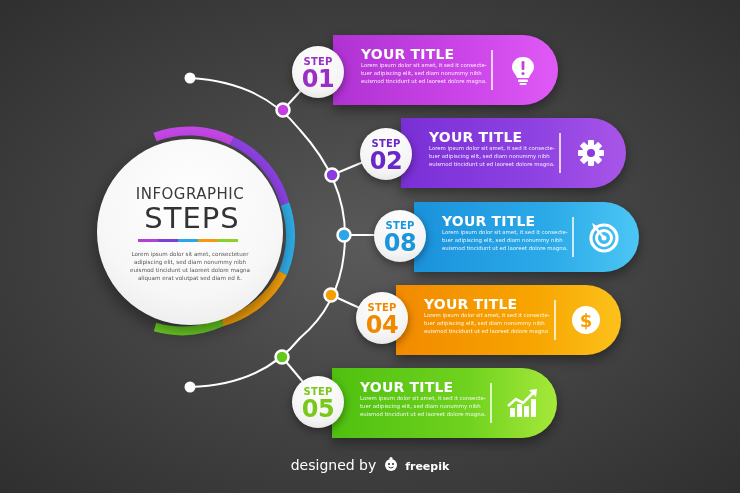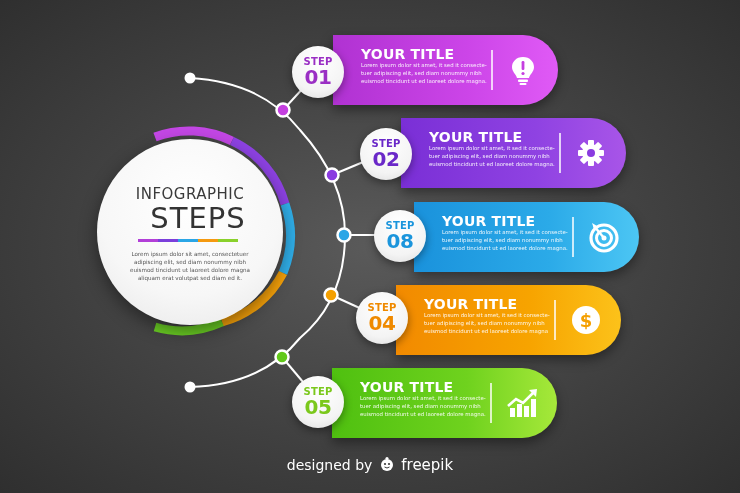--- a/index.html
+++ b/index.html
@@ -18,21 +18,21 @@
     border-radius: 50%;
     background: radial-gradient(circle at 50% 35%, #ffffff 0%, #f7f7f7 60%, #e6e6e6 100%);
     box-shadow: 0 6px 18px rgba(0,0,0,0.45);
     text-align: center;
   }
   .hub-kicker {
     position: absolute; top: 46px; left: 0; width: 100%;
     font-size: 15px; letter-spacing: 0.5px; color: #3a3a3a;
   }
   .hub-title {
-    position: absolute; top: 62px; left: 8px; width: 100%;
+    position: absolute; top: 62px; left: 2px; width: 100%;
     font-size: 29px; letter-spacing: 1px; color: #333; font-weight: normal;
   }
   .hub-bar {
     position: absolute; top: 100px; left: 41px; width: 100px; height: 3px;
     display: flex;
   }
   .hub-bar span { flex: 1; height: 3px; }
   .hub-text {
     position: absolute; top: 111px; left: 30px; width: 126px;
     font-size: 5.6px; line-height: 8px; color: #555;
@@ -67,28 +67,28 @@
     background: radial-gradient(circle at 50% 30%, #ffffff 0%, #f4f4f4 65%, #dcdcdc 100%);
     box-shadow: 0 3px 8px rgba(0,0,0,0.4);
     text-align: center;
   }
   .badge .b-step {
     position: absolute; top: 10px; left: 0; width: 100%;
     font-size: 10px; font-weight: bold; letter-spacing: 0.2px;
   }
   .badge .b-num {
     position: absolute; top: 19px; left: 0; width: 100%;
-    font-size: 20px; font-weight: bold; letter-spacing: -0.5px;
+    font-size: 24px; font-weight: bold; letter-spacing: -0.5px;
   }
 
   .footer {
     position: absolute; left: 0; top: 456px; width: 740px; text-align: center;
     color: #ffffff; font-size: 14px;
   }
-  .footer .brand { font-weight: normal; font-size: 15px; }
+  .footer .brand { font-weight: bold; font-size: 11px; }
   .footer .logo { display: inline-block; vertical-align: -2px; margin: 0 2px; }
 </style>
 </head>
 <body>
 
 <div class="canvas">
 
   <svg class="lines" width="740" height="493" viewBox="0 0 740 493">
     <defs>
       <linearGradient id="gPurple" x1="0" y1="0" x2="1" y2="0">

